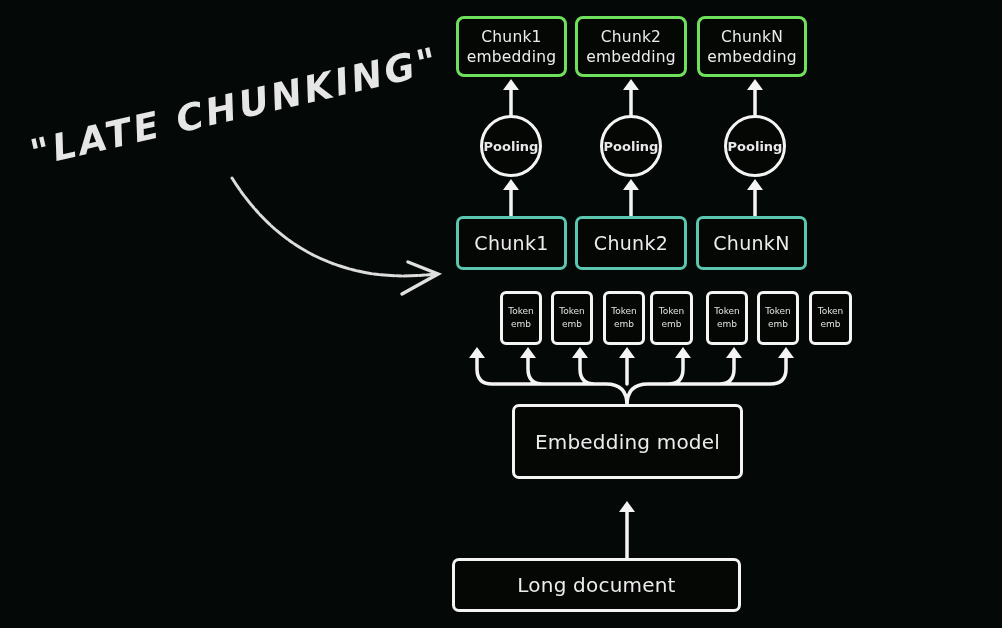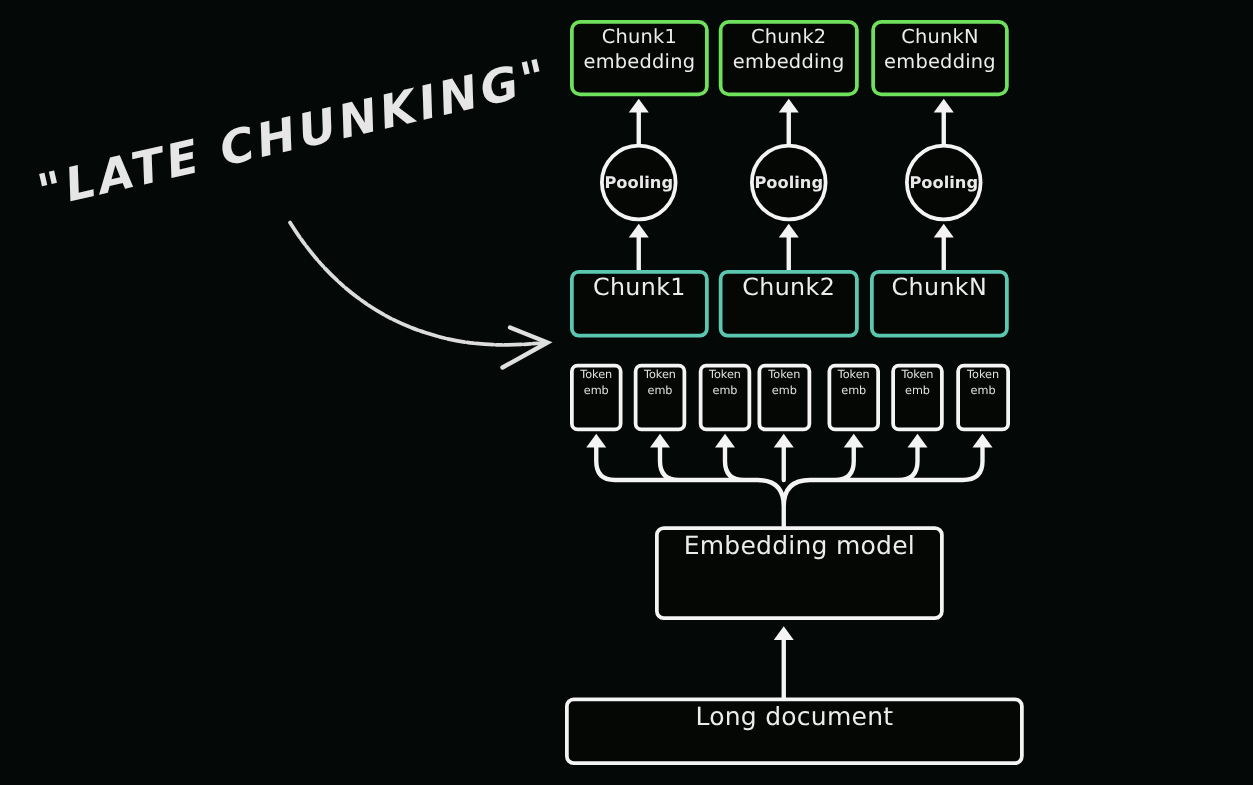--- a/index.html
+++ b/index.html
@@ -9,28 +9,28 @@
     font-family:"DejaVu Sans", sans-serif;
     color:#f2f2f2;
     position:relative;
   }
   #stage { position:absolute; left:0; top:0; width:1002px; height:628px; }
   .box {
     position:absolute; box-sizing:border-box;
     background:#050705;
     border:3px solid #f4f4f4;
     border-radius:7px;
-    display:flex; flex-direction:column; align-items:center; 
+    display:flex; flex-direction:column; align-items:center; justify-content:center;
     text-align:center; color:#ececec;
   }
   .box.green { border-color:#6fe05c; border-radius:8px; }
   .box.teal  { border-color:#5cc7b1; border-radius:7px; }
   .embed-lbl { font-size:15.5px; line-height:20px; letter-spacing:0.2px; }
   .chunk-lbl { font-size:19px; letter-spacing:0.3px; }
-  .tok { border-radius:6px; border-width:3px; }
+  .tok { border-radius:6px; border-width:3px;margin-left:44px; }
   .tok-lbl { font-size:9px; line-height:13px; color:#e0e0e0; }
   .big-lbl { font-size:20px; letter-spacing:0.2px; }
   .pool {
     position:absolute; box-sizing:border-box;
     width:62px; height:62px; border-radius:50%;
     border:3px solid #f4f4f4; background:#050705;
     display:flex; align-items:center; justify-content:center;
   }
   .pool-lbl { font-size:13px; font-weight:bold; color:#e8e8e8; }
   .handwritten {
@@ -156,20 +156,20 @@
   </div>
   <div class="box tok" style="left:713px;top:291px;width:42px;height:54px;">
     <span class="tok-lbl">Token</span>
     <span class="tok-lbl">emb</span>
   </div>
   <div class="box tok" style="left:765px;top:291px;width:43px;height:54px;">
     <span class="tok-lbl">Token</span>
     <span class="tok-lbl">emb</span>
   </div>
 
-  <div class="box" style="left:512px;top:421px;width:231px;height:75px;margin-left:12px;">
+  <div class="box" style="left:512px;top:404px;width:231px;height:75px;">
     <span class="big-lbl">Embedding model</span>
   </div>
 
-  <div class="box" style="left:452px;top:558px;width:367px;height:54px;">
+  <div class="box" style="left:452px;top:558px;width:289px;height:54px;">
     <span class="big-lbl">Long document</span>
   </div>
 </div>
 
 </body></html>

